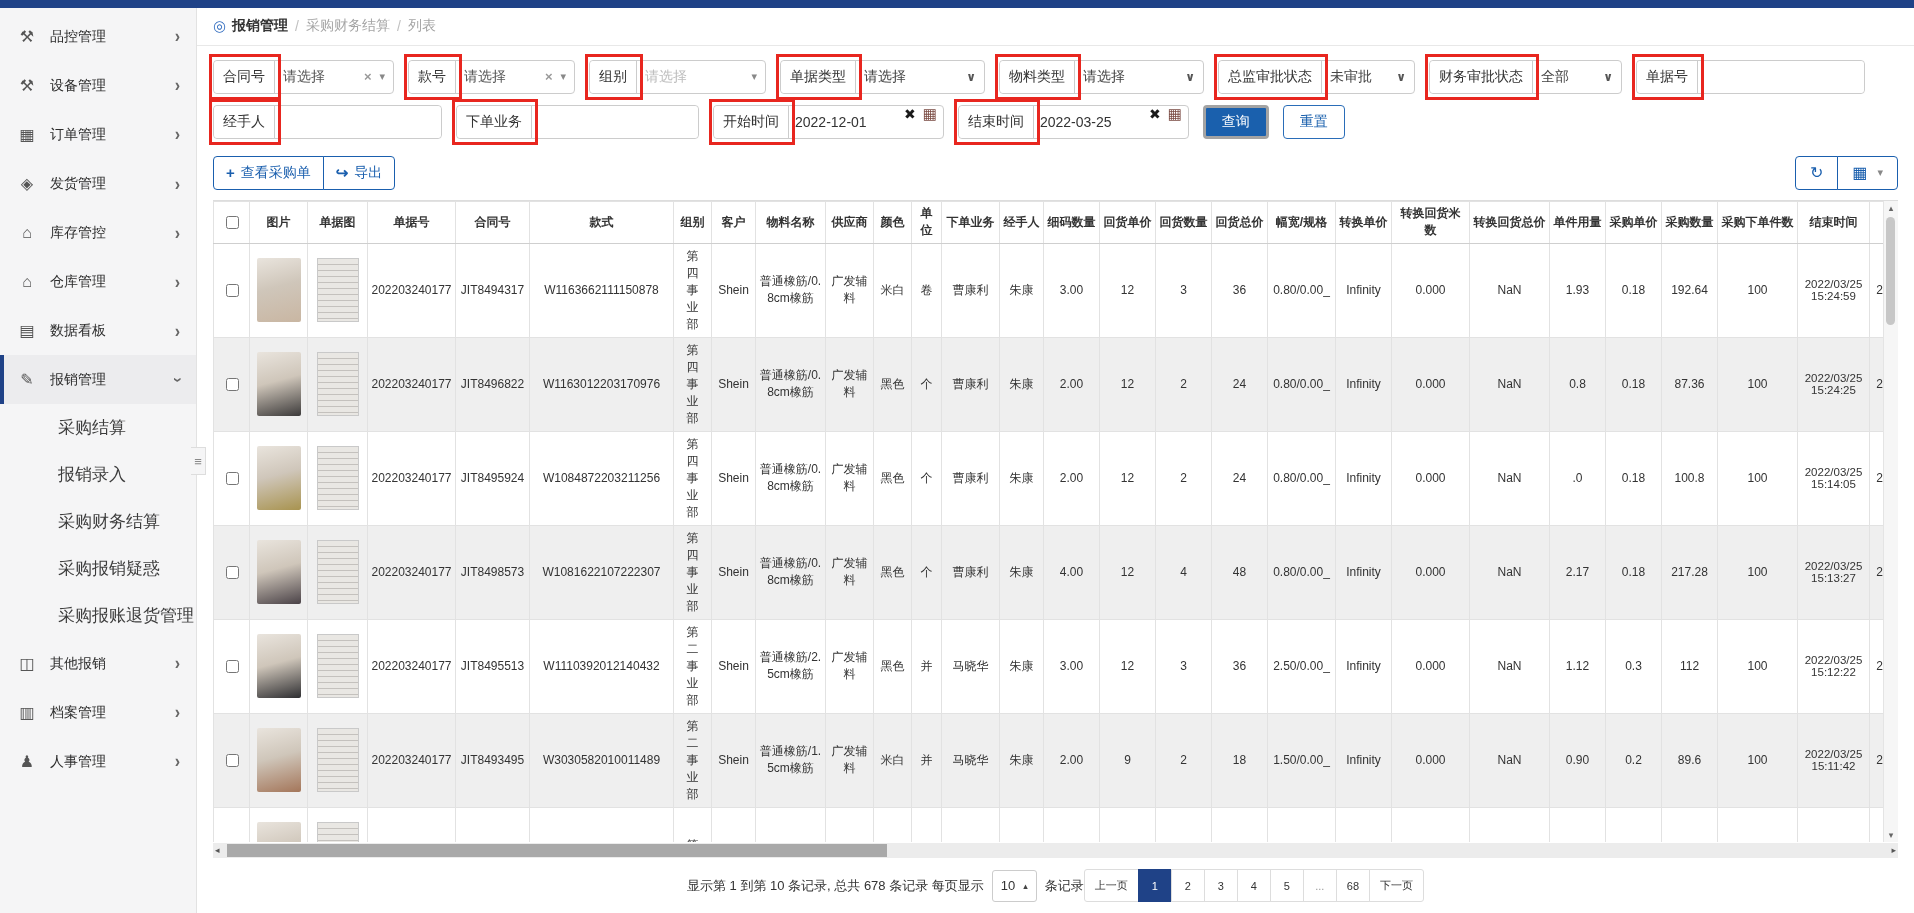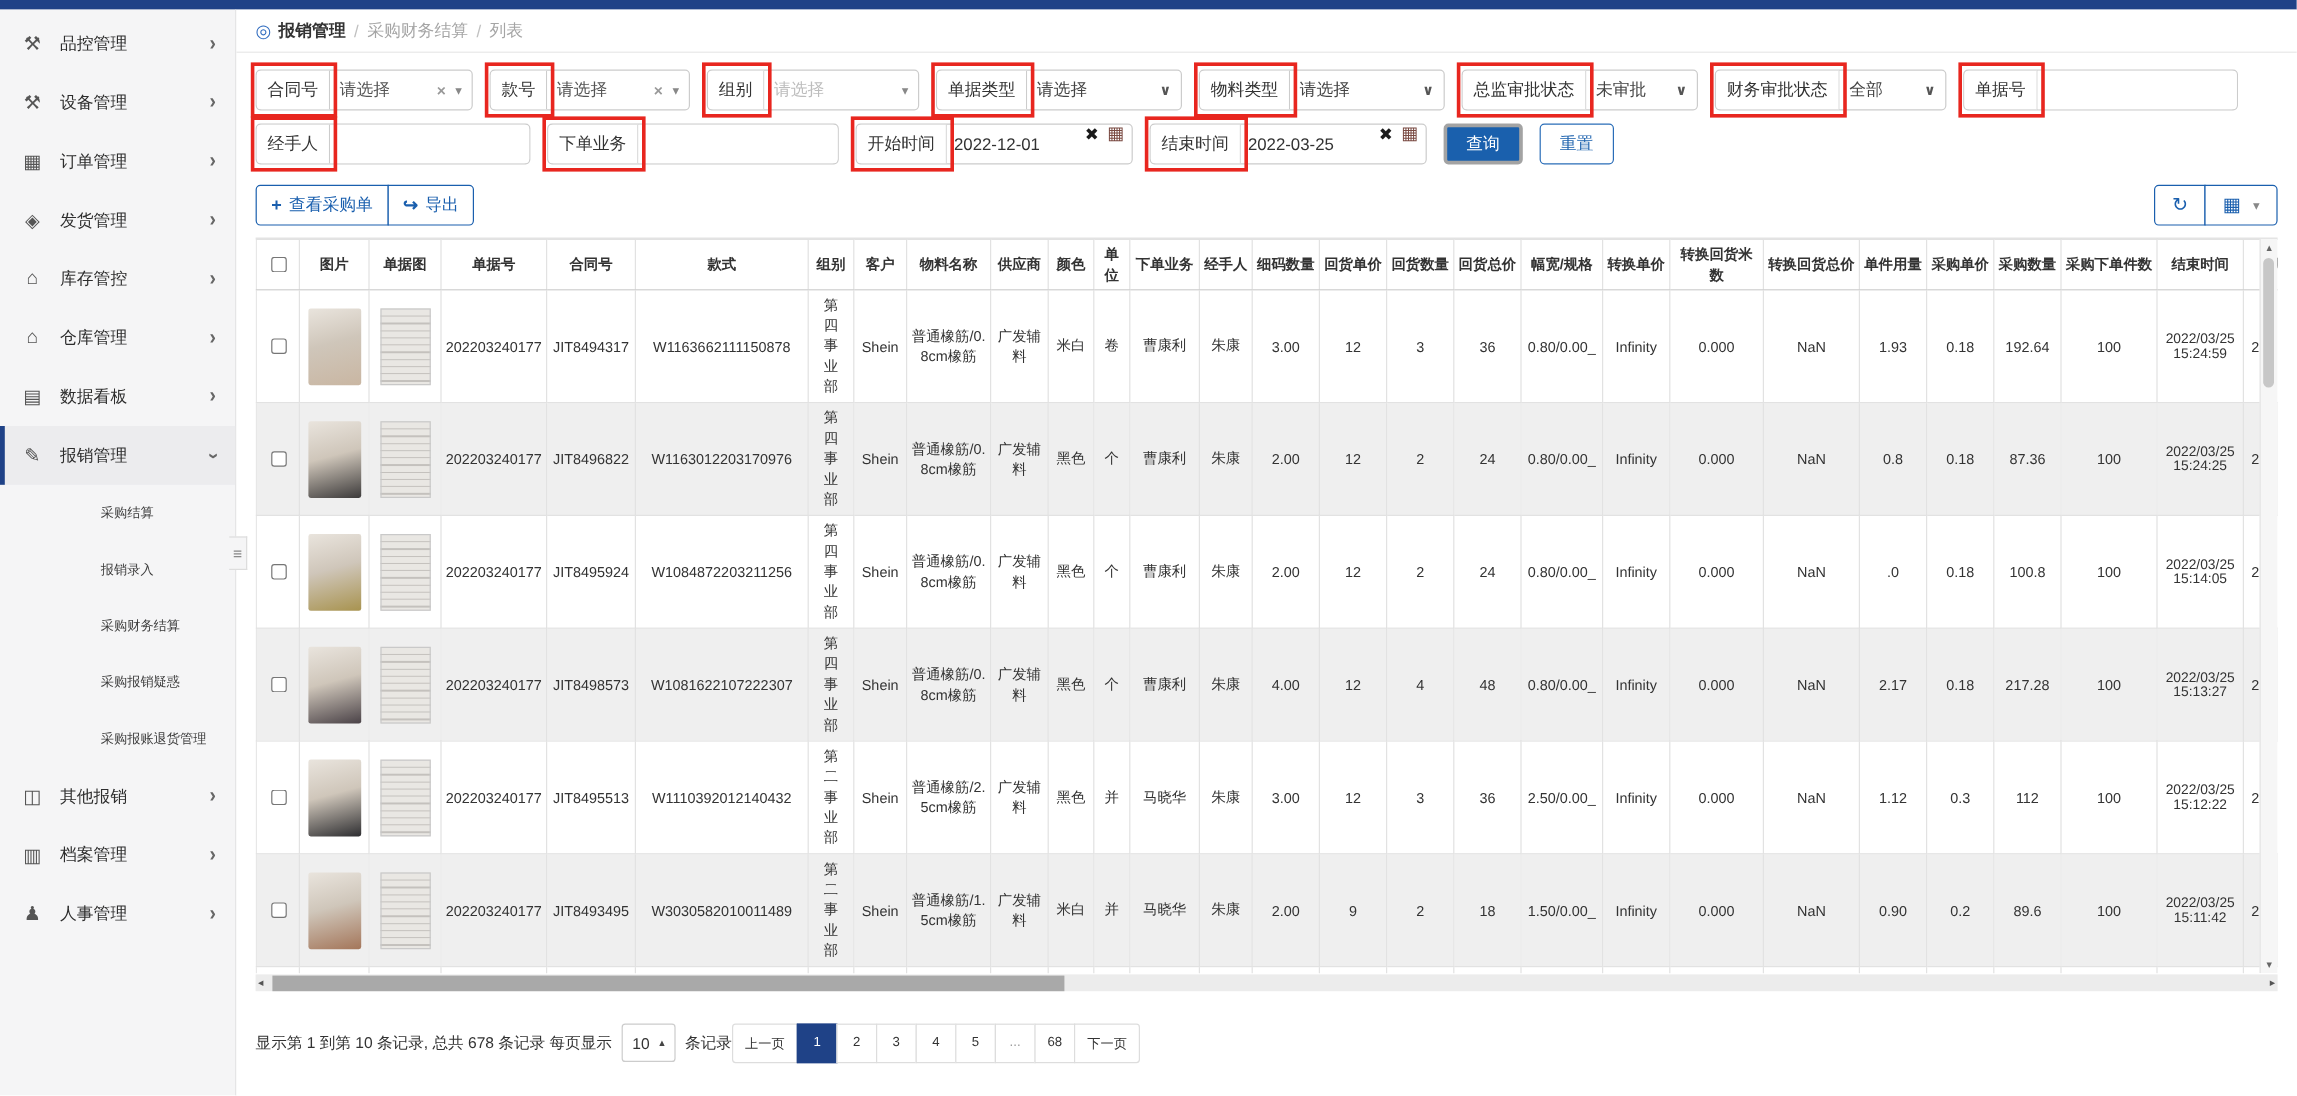--- a/index.html
+++ b/index.html
@@ -10,21 +10,21 @@
 
   
   .sidebar{width:197px;flex:0 0 197px;background:#f5f5f6;border-right:1px solid #e2e2e2;
            padding-top:4px;box-sizing:border-box;overflow:hidden}
   .side-item{display:flex;align-items:center;height:49px;padding:0 16px;font-size:14px;color:#2d2d2d;cursor:pointer}
   .side-item.active{background:#ececee;border-left:4px solid #1f4287;padding-left:12px}
   .s-icon{width:22px;margin-right:12px;text-align:center;font-size:16px;color:#555}
   .s-lbl{flex:1}
   .s-chev{color:#666;font-size:16px;font-weight:bold;transform:scaleY(1.1)}
   .s-chev.open{transform:rotate(90deg)}
-  .side-sub{height:47px;display:flex;align-items:center;padding-left:84px;font-size:11px;color:#3c3c3c;cursor:pointer}
+  .side-sub{height:47px;display:flex;align-items:center;padding-left:58px;font-size:17px;color:#3c3c3c;cursor:pointer}
 
   
   .main{flex:1;display:flex;flex-direction:column;min-width:0;background:#fff}
   .breadcrumb{height:37px;display:flex;align-items:center;padding:0 16px;border-bottom:1px solid #e8e8e8;font-size:14px}
   .pin{color:#2f6bbf;margin-right:6px;font-size:15px}
   .bc-item{color:#a5a5a5;cursor:pointer}
   .bc-item.first{color:#333;font-weight:bold}
   .bc-sep{color:#c0c0c0;margin:0 7px}
 
   
@@ -86,21 +86,21 @@
   .vscroll{position:absolute;top:0;right:0;bottom:0;width:14px;background:#f6f6f6;border-left:1px solid #e4e4e4;z-index:5}
   .vs-arrow{height:14px;text-align:center;font-size:9px;color:#666;line-height:14px}
   .vs-thumb{position:absolute;top:16px;left:2px;width:9px;height:108px;background:#c7c7c7;border-radius:5px;cursor:grab}
   .vs-bottom{position:absolute;bottom:0;left:0;right:0}
   .hscroll{height:15px;margin:1px 16px 0;background:#ececec;position:relative}
   .hs-thumb{position:absolute;top:1px;left:14px;height:13px;width:660px;background:#a9a9a9;cursor:grab}
   .hs-arrow{position:absolute;top:0;font-size:9px;color:#555;line-height:15px}
   .hs-arrow.left{left:2px}.hs-arrow.right{right:2px}
 
   
-  .footer{display:flex;justify-content:flex-start;align-items:center;padding:27px 16px;font-size:13px;color:#333}
+  .footer{display:flex;justify-content:center;align-items:center;padding:11px 16px;font-size:13px;color:#333}
   .fleft{display:flex;align-items:center;gap:8px}
   .pagesize{display:inline-flex;align-items:center;border:1px solid #ccc;border-radius:3px;height:30px;padding:0 8px;gap:8px;cursor:pointer;background:#fff}
   .pagesize .cc{font-size:9px;color:#444}
   .pager{display:flex}
   .pg{min-width:34px;height:33px;display:flex;align-items:center;justify-content:center;
       border:1px solid #ddd;background:#fff;color:#333;font-size:11px;padding:0 10px;margin-left:-1px;cursor:pointer;box-sizing:border-box}
   .pg:first-child{border-radius:3px 0 0 3px;margin-left:0}
   .pg:last-child{border-radius:0 3px 3px 0}
   .pg.active{background:#1f4287;border-color:#1f4287;color:#fff}
   .pg.dots{color:#999;cursor:default}

